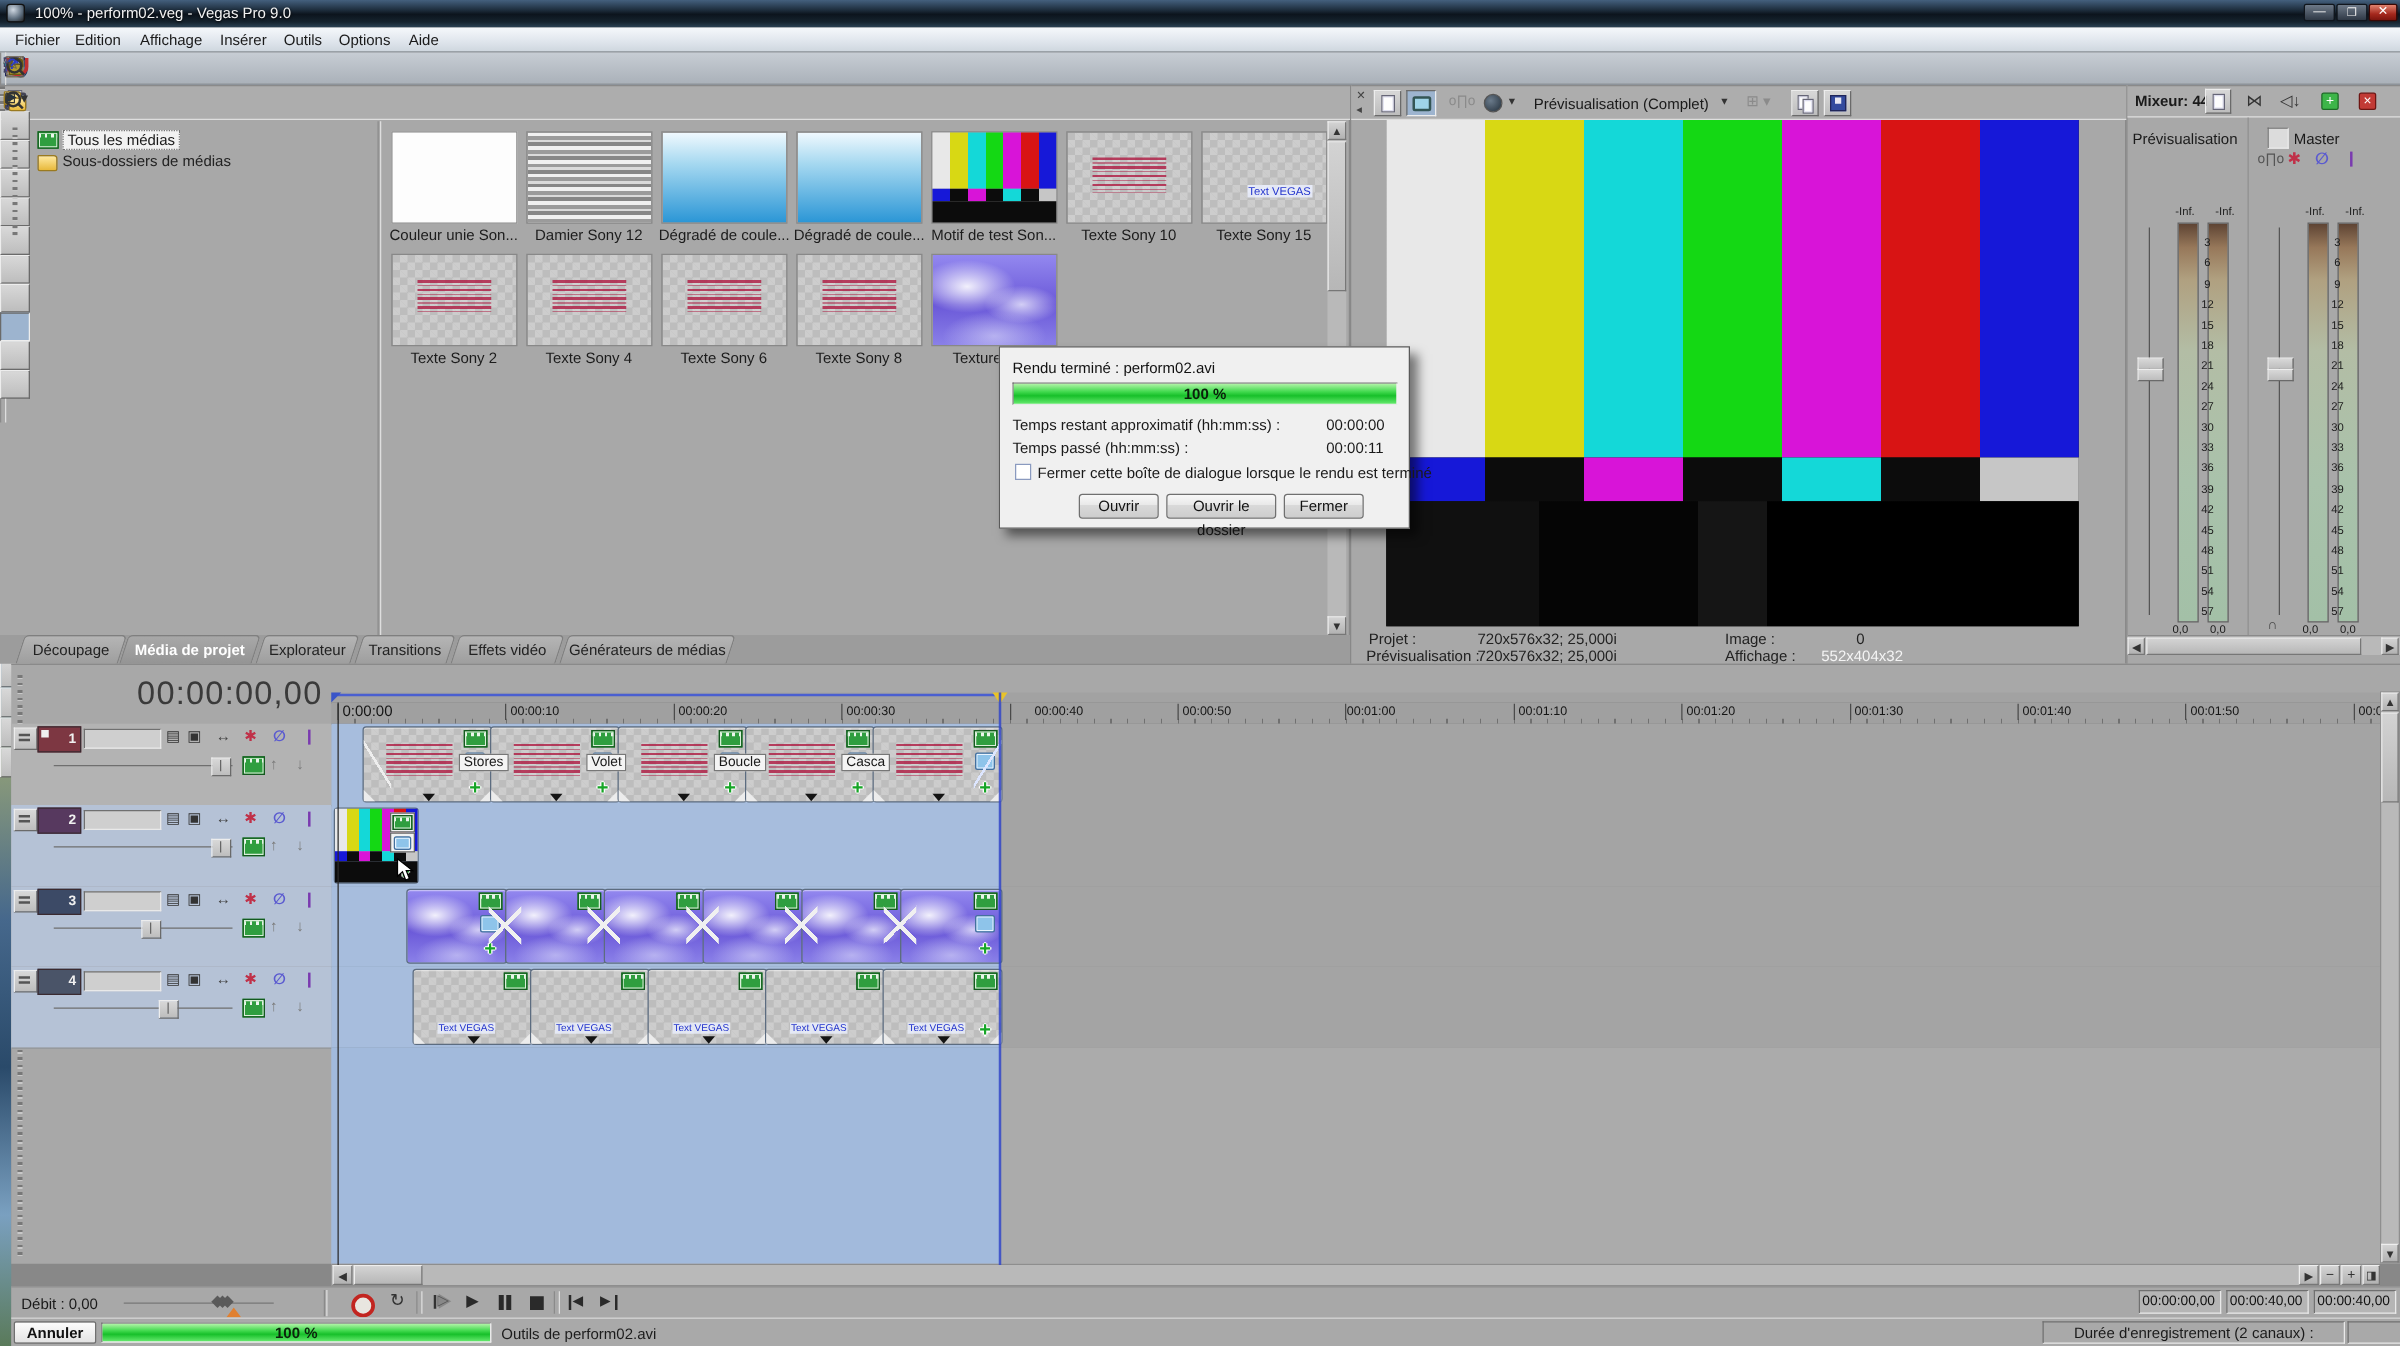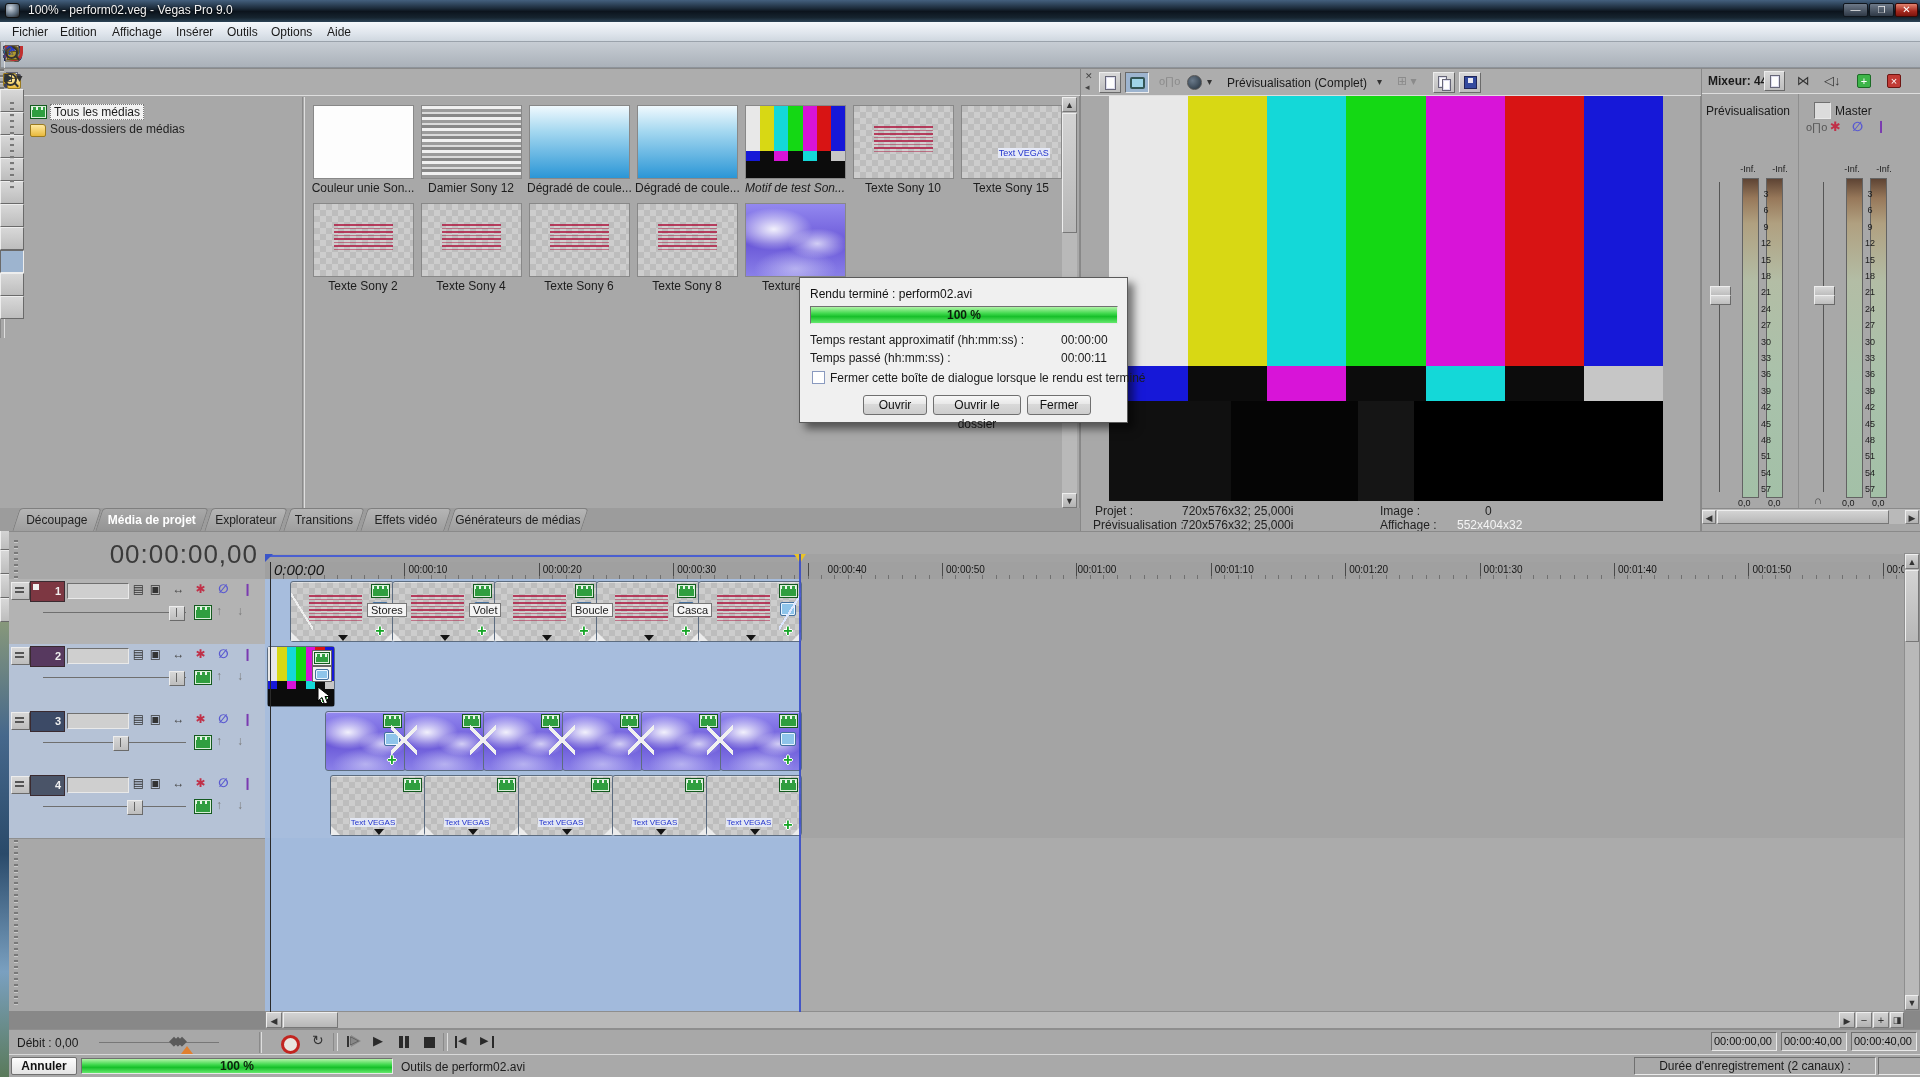--- a/index.html
+++ b/index.html
@@ -229,21 +229,21 @@
         <div class="txt" style="position: absolute; left: 0px; top: 76px; width: 104px; text-align: center; color: rgb(28, 28, 28); overflow: hidden;">Damier Sony 12</div>
       </div>
       <div style="left: 222px; top: 8px; width: 104px; height: 94px; position: absolute;">
         <div class="bluegrad" style="position: absolute; left: 2px; top: 0px; width: 99px; height: 72px; border: 1px solid rgb(136, 136, 136); background-clip: padding-box;"></div>
         <div class="txt" style="position: absolute; left: 0px; top: 76px; width: 104px; text-align: center; color: rgb(28, 28, 28); overflow: hidden;">Dégradé de coule...</div>
       </div>
       <div style="left: 330px; top: 8px; width: 104px; height: 94px; position: absolute;">
         <div class="bluegrad" style="position: absolute; left: 2px; top: 0px; width: 99px; height: 72px; border: 1px solid rgb(136, 136, 136); background-clip: padding-box;"></div>
         <div class="txt" style="position: absolute; left: 0px; top: 76px; width: 104px; text-align: center; color: rgb(28, 28, 28); overflow: hidden;">Dégradé de coule...</div>
       </div>
-      <div style="left: 438px; top: 8px; width: 104px; height: 94px; position: absolute; font-style: italic;">
+      <div style="left: 438px; top: 8px; width: 104px; height: 94px; position: absolute;">
         <div style="position: absolute; left: 2px; top: 0px; width: 99px; height: 72px; border: 1px solid rgb(136, 136, 136); background-clip: padding-box;">
           <div class="smpte-main" style="position: absolute; left: 0px; top: 0px; width: 100%; height: 62%;"></div>
           <div class="smpte-strip" style="position: absolute; left: 0px; top: 62%; width: 100%; height: 14%;"></div>
           <div style="position: absolute; left: 0px; top: 76%; width: 100%; height: 24%; background: rgb(12, 12, 12);"></div>
         </div>
         <div class="txt" style="position: absolute; left: 0px; top: 76px; width: 104px; text-align: center; color: rgb(28, 28, 28); overflow: hidden;">Motif de test Son...</div>
       </div>
       <div style="left: 546px; top: 8px; width: 104px; height: 94px; position: absolute;">
         <div class="checker" style="position: absolute; left: 2px; top: 0px; width: 99px; height: 72px; border: 1px solid rgb(136, 136, 136); background-clip: padding-box;">
           <div class="redsmudge" style="position: absolute; left: 20%; top: 28%; width: 60%; height: 38%;"></div>
@@ -446,21 +446,21 @@
 
 <div class="a" style="left:9px;top:531px;width:1911px;height:480px;background:#a8a8a8;border-top:1px solid #8a8a8a;" id="timeline-root">
     <div class="gripdots" style="position: absolute; left: 5px; top: 8px; height: 466px;"></div>
     <div class="txt" style="position: absolute; left: 91px; top: 7px; width: 158px; text-align: right; font-size: 26px; color: rgb(58, 58, 58); letter-spacing: 1px;">00:00:00,00</div>
     <div style="position: absolute; left: 256px; top: 22px; width: 1639px; height: 8px; background: rgb(162, 162, 162); border-bottom: 1px solid rgb(125, 125, 125);"></div>
     <div style="position: absolute; left: 261px; top: 23px; width: 530px; height: 2px; background: rgb(74, 95, 208);"></div>
     <div style="position: absolute; left: 256px; top: 22px; width: 0px; height: 0px; border-top: 8px solid rgb(58, 85, 200); border-right: 8px solid transparent;"></div>
     <div style="position: absolute; left: 785px; top: 22px; width: 0px; height: 0px; border-left: 6px solid transparent; border-right: 6px solid transparent; border-top: 9px solid rgb(232, 195, 42);"></div>
     <div style="position: absolute; left: 256px; top: 30px; width: 1639px; height: 17px; background: rgb(160, 160, 160); border-bottom: 1px solid rgb(111, 111, 111);">
       <div style="position: absolute; left: 5px; bottom: 0px; width: 1630px; height: 4px; background: repeating-linear-gradient(90deg, rgb(112, 112, 112) 0px, rgb(112, 112, 112) 1px, transparent 1px, transparent 13.44px);"></div>
-      <div class="txt" style="position: absolute; left: 5px; top: 1px; font-size: 15px; color: rgb(21, 21, 21); border-left: 1px solid rgb(74, 74, 74); padding-left: 3px; line-height: 13px; font-style: italic;">0:00:00</div>
+      <div class="txt" style="position: absolute; left: 5px; top: 1px; font-size: 12px; color: rgb(21, 21, 21); border-left: 1px solid rgb(74, 74, 74); padding-left: 3px; line-height: 13px;">0:00:00</div>
       <div class="txt" style="position: absolute; left: 139.4px; top: 1px; font-size: 10px; color: rgb(21, 21, 21); border-left: 1px solid rgb(74, 74, 74); padding-left: 3px; line-height: 13px;">00:00:10</div>
       <div class="txt" style="position: absolute; left: 273.8px; top: 1px; font-size: 10px; color: rgb(21, 21, 21); border-left: 1px solid rgb(74, 74, 74); padding-left: 3px; line-height: 13px;">00:00:20</div>
       <div class="txt" style="position: absolute; left: 408.2px; top: 1px; font-size: 10px; color: rgb(21, 21, 21); border-left: 1px solid rgb(74, 74, 74); padding-left: 3px; line-height: 13px; text-align: center;">00:00:30</div>
       <div class="txt" style="position: absolute; left: 542.6px; top: 1px; font-size: 10px; color: rgb(21, 21, 21); border-left: 1px solid rgb(74, 74, 74); padding-left: 19px; line-height: 13px;">00:00:40</div>
       <div class="txt" style="position: absolute; left: 677px; top: 1px; font-size: 10px; color: rgb(21, 21, 21); border-left: 1px solid rgb(74, 74, 74); padding-left: 3px; line-height: 13px;">00:00:50</div>
       <div class="txt" style="position: absolute; left: 811.4px; top: 1px; font-size: 10px; color: rgb(21, 21, 21); border-left: 1px solid rgb(74, 74, 74); padding-left: 0; line-height: 13px;">00:01:00</div>
       <div class="txt" style="position: absolute; left: 945.8px; top: 1px; font-size: 10px; color: rgb(21, 21, 21); border-left: 1px solid rgb(74, 74, 74); padding-left: 3px; line-height: 13px;">00:01:10</div>
       <div class="txt" style="position: absolute; left: 1080.2px; top: 1px; font-size: 10px; color: rgb(21, 21, 21); border-left: 1px solid rgb(74, 74, 74); padding-left: 3px; line-height: 13px;">00:01:20</div>
       <div class="txt" style="position: absolute; left: 1214.6px; top: 1px; font-size: 10px; color: rgb(21, 21, 21); border-left: 1px solid rgb(74, 74, 74); padding-left: 3px; line-height: 13px;">00:01:30</div>
       <div class="txt" style="position: absolute; left: 1349px; top: 1px; font-size: 10px; color: rgb(21, 21, 21); border-left: 1px solid rgb(74, 74, 74); padding-left: 3px; line-height: 13px;">00:01:40</div>

